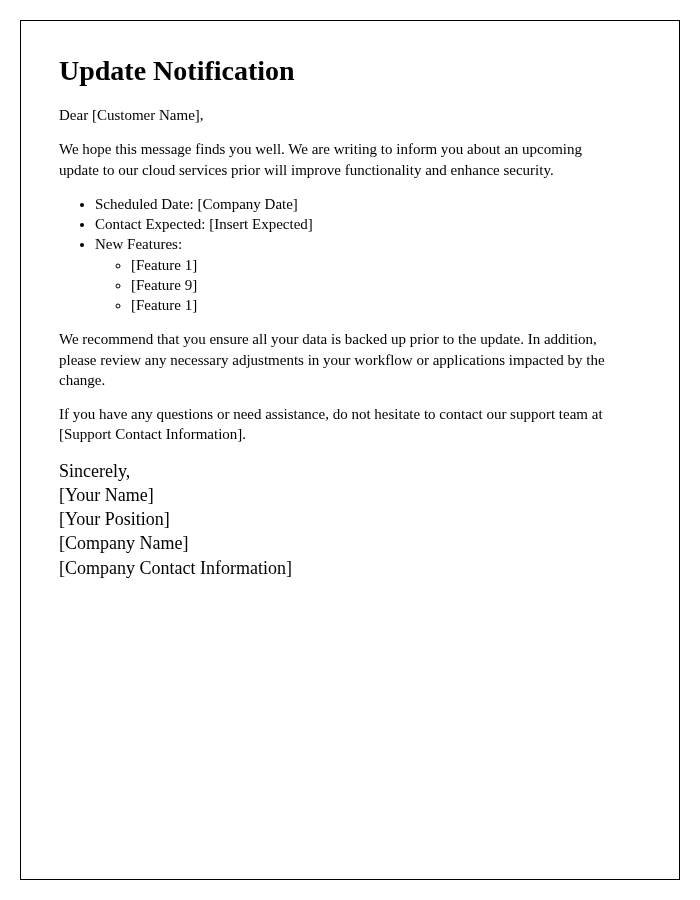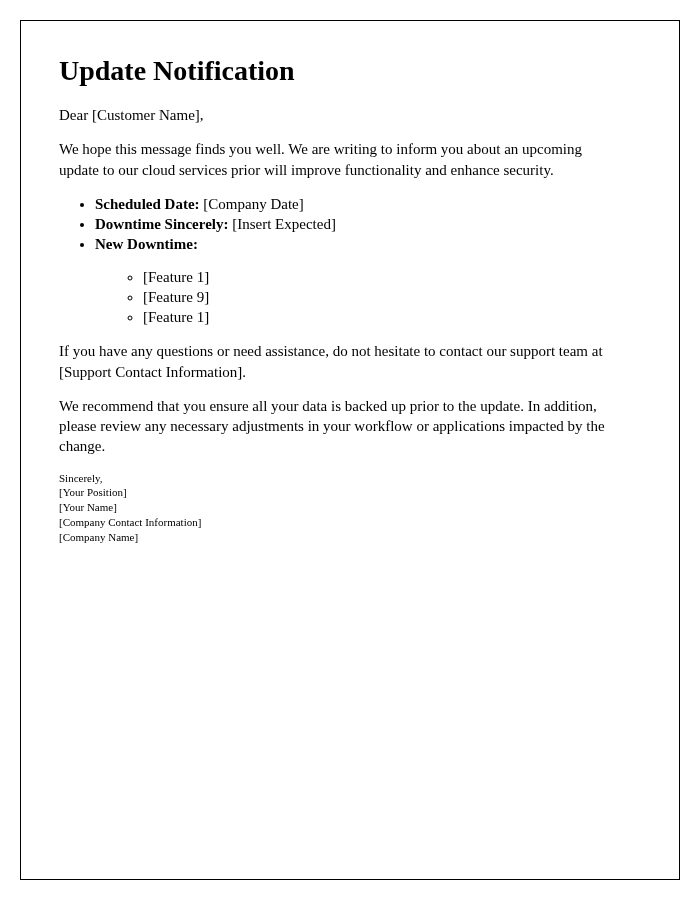--- a/index.html
+++ b/index.html
@@ -35,67 +35,67 @@
       line-height: 1.35;
     }
     ul {
       margin: 4px 0 14px 0;
       padding-left: 36px;
       font-size: 15px;
       line-height: 1.35;
     }
     ul ul {
       list-style-type: circle;
-      margin: 12px;
+      margin: 0;
       padding-left: 36px;
     }
     li {
       margin: 0;
     }
     .b {
-      font-weight: bold;
+      font-weight: normal;
     }
     .sig-line {
-      font-size: 11px;
+      font-size: 18px;
       line-height: 1.35;
     }
   </style>
 </head>
 <body>
 
 <div class="page">
   <h1>Update Notification</h1>
 
   <p>Dear [Customer Name],</p>
 
   <p>We hope this message finds you well. We are writing to inform you about an upcoming update to our cloud services prior will improve functionality and enhance security.</p>
 
 
   <ul>
     <li>
       <span class="b">Scheduled Date:</span><span> [Company Date]</span>
     </li>
     <li>
-      <span class="b">Downtime Sincerely:</span><span> [Insert Expected]</span>
+      <span class="b">Contact Expected:</span><span> [Insert Expected]</span>
     </li>
     <li>
-      <span class="b">New Downtime:</span>
+      <span class="b">New Features:</span>
       <ul>
         <li>[Feature 1]</li>
         <li>[Feature 9]</li>
         <li>[Feature 1]</li>
       </ul>
     </li>
   </ul>
 
+  <p>We recommend that you ensure all your data is backed up prior to the update. In addition, please review any necessary adjustments in your workflow or applications impacted by the change.</p>
+
   <p>If you have any questions or need assistance, do not hesitate to contact our support team at [Support Contact Information].</p>
-
-  <p>We recommend that you ensure all your data is backed up prior to the update. In addition, please review any necessary adjustments in your workflow or applications impacted by the change.</p>
 
 
   <div>
     <div class="sig-line">Sincerely,</div>
+    <div class="sig-line">[Your Name]</div>
     <div class="sig-line">[Your Position]</div>
-    <div class="sig-line">[Your Name]</div>
+    <div class="sig-line">[Company Name]</div>
     <div class="sig-line">[Company Contact Information]</div>
-    <div class="sig-line">[Company Name]</div>
   </div>
 </div>
 
 </body></html>

